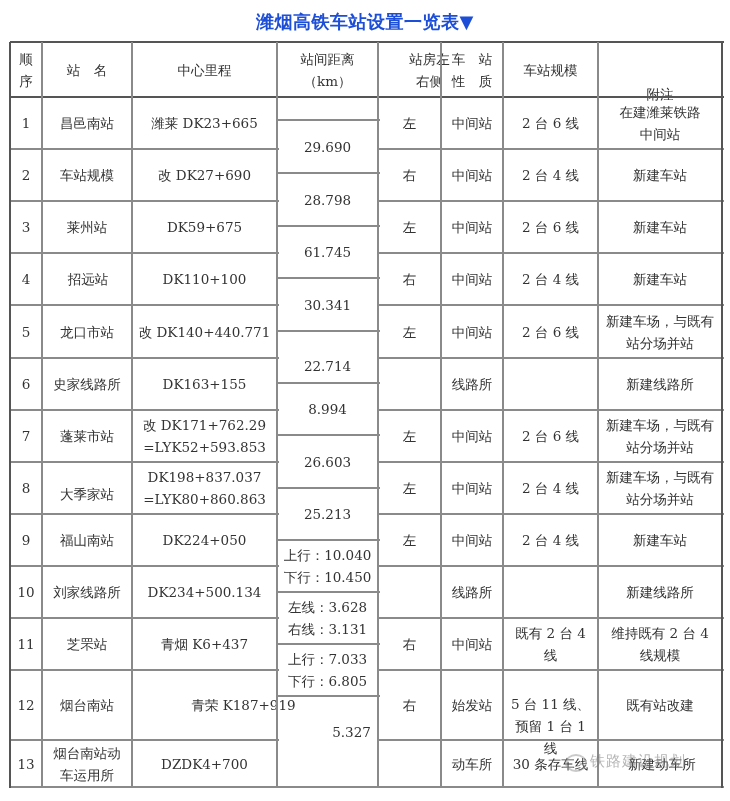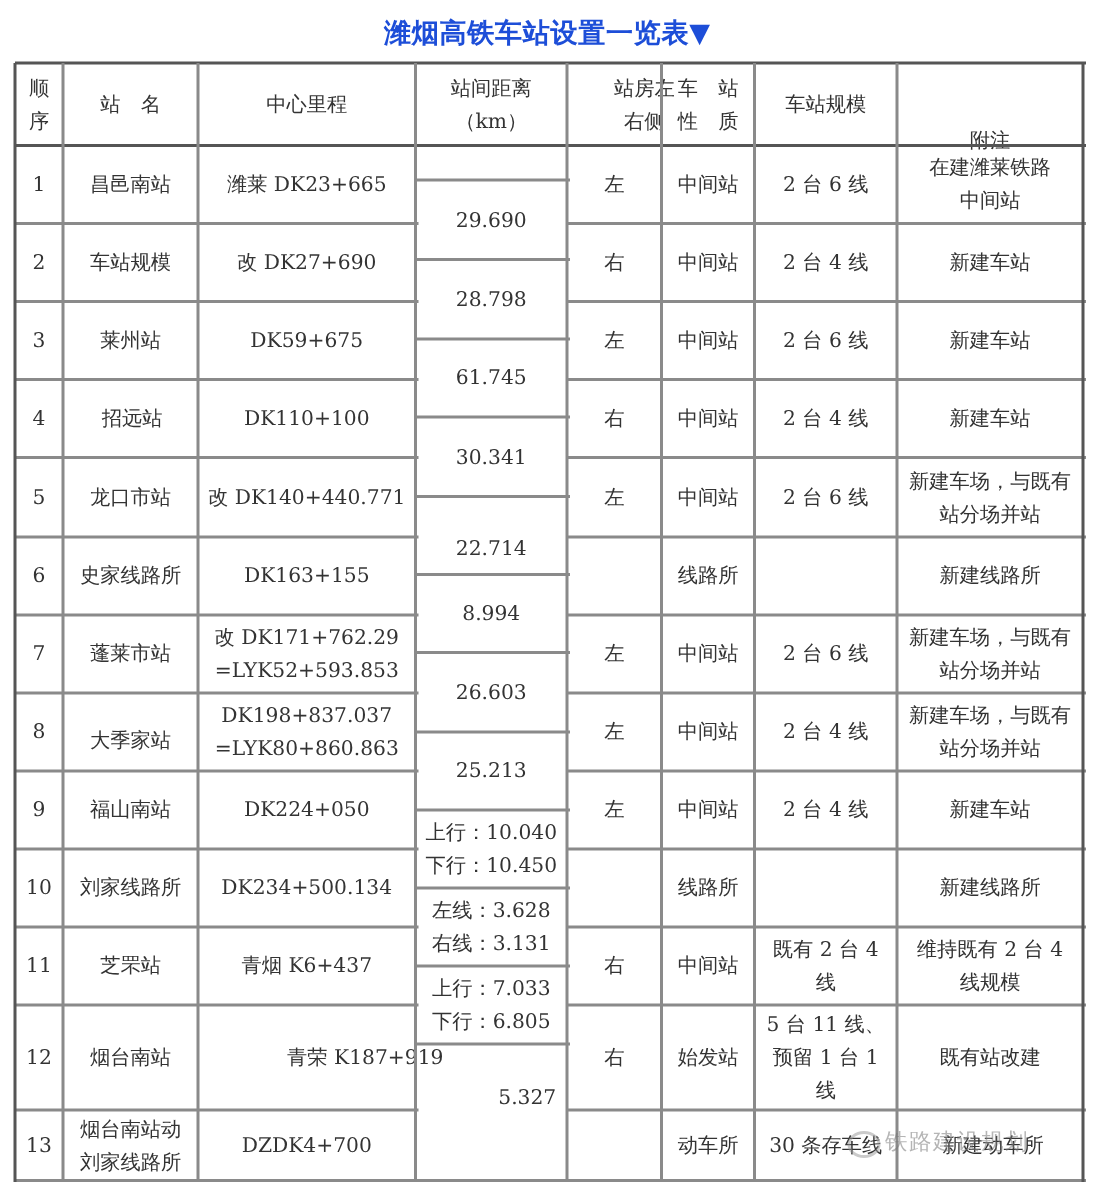--- a/index.html
+++ b/index.html
@@ -120,27 +120,27 @@
     <div class="cell" style="left: 441px; top: 618px; width: 62px; height: 52px;">中间站</div>
     <div class="cell" style="left: 503px; top: 618px; width: 95px; height: 52px;">既有 2 台 4
 线</div>
     <div class="cell" style="left: 598px; top: 618px; width: 124px; height: 52px;">维持既有 2 台 4
 线规模</div>
     <div class="cell" style="left: 10px; top: 670px; width: 32px; height: 70px;">12</div>
     <div class="cell" style="left: 42px; top: 670px; width: 90px; height: 70px;">烟台南站</div>
     <div class="cell" style="left: 132px; top: 670px; width: 145px; height: 70px; margin-left: 39px;">青荣 K187+919</div>
     <div class="cell" style="left: 378px; top: 670px; width: 63px; height: 70px;">右</div>
     <div class="cell" style="left: 441px; top: 670px; width: 62px; height: 70px;">始发站</div>
-    <div class="cell" style="left: 503px; top: 670px; width: 95px; height: 70px;">5 台 11 线、
+    <div class="cell" style="left: 503px; top: 691px; width: 95px; height: 70px;">5 台 11 线、
 预留 1 台 1
 线</div>
     <div class="cell" style="left: 598px; top: 670px; width: 124px; height: 70px;">既有站改建</div>
     <div class="cell" style="left: 10px; top: 740px; width: 32px; height: 47px;">13</div>
     <div class="cell" style="left: 42px; top: 740px; width: 90px; height: 47px;">烟台南站动
-刘家线路所</div>
+车运用所</div>
     <div class="cell" style="left: 132px; top: 740px; width: 145px; height: 47px;">DZDK4+700</div>
     <div class="cell" style="left: 378px; top: 740px; width: 63px; height: 47px;"></div>
     <div class="cell" style="left: 441px; top: 740px; width: 62px; height: 47px;">动车所</div>
     <div class="cell" style="left: 503px; top: 740px; width: 95px; height: 47px;">30 条存车线</div>
     <div class="cell" style="left: 598px; top: 740px; width: 108px; height: 47px; margin-left: 10px;">新建动车所</div>
     <div class="cell" style="left: 277px; top: 97px; width: 101px; height: 23px;"></div>
     <div class="cell" style="left: 277px; top: 120px; width: 101px; height: 53px;">29.690</div>
     <div class="cell" style="left: 277px; top: 173px; width: 101px; height: 53px;">28.798</div>
     <div class="cell" style="left: 277px; top: 226px; width: 101px; height: 52px;">61.745</div>
     <div class="cell" style="left: 277px; top: 278px; width: 101px; height: 53px;">30.341</div>

